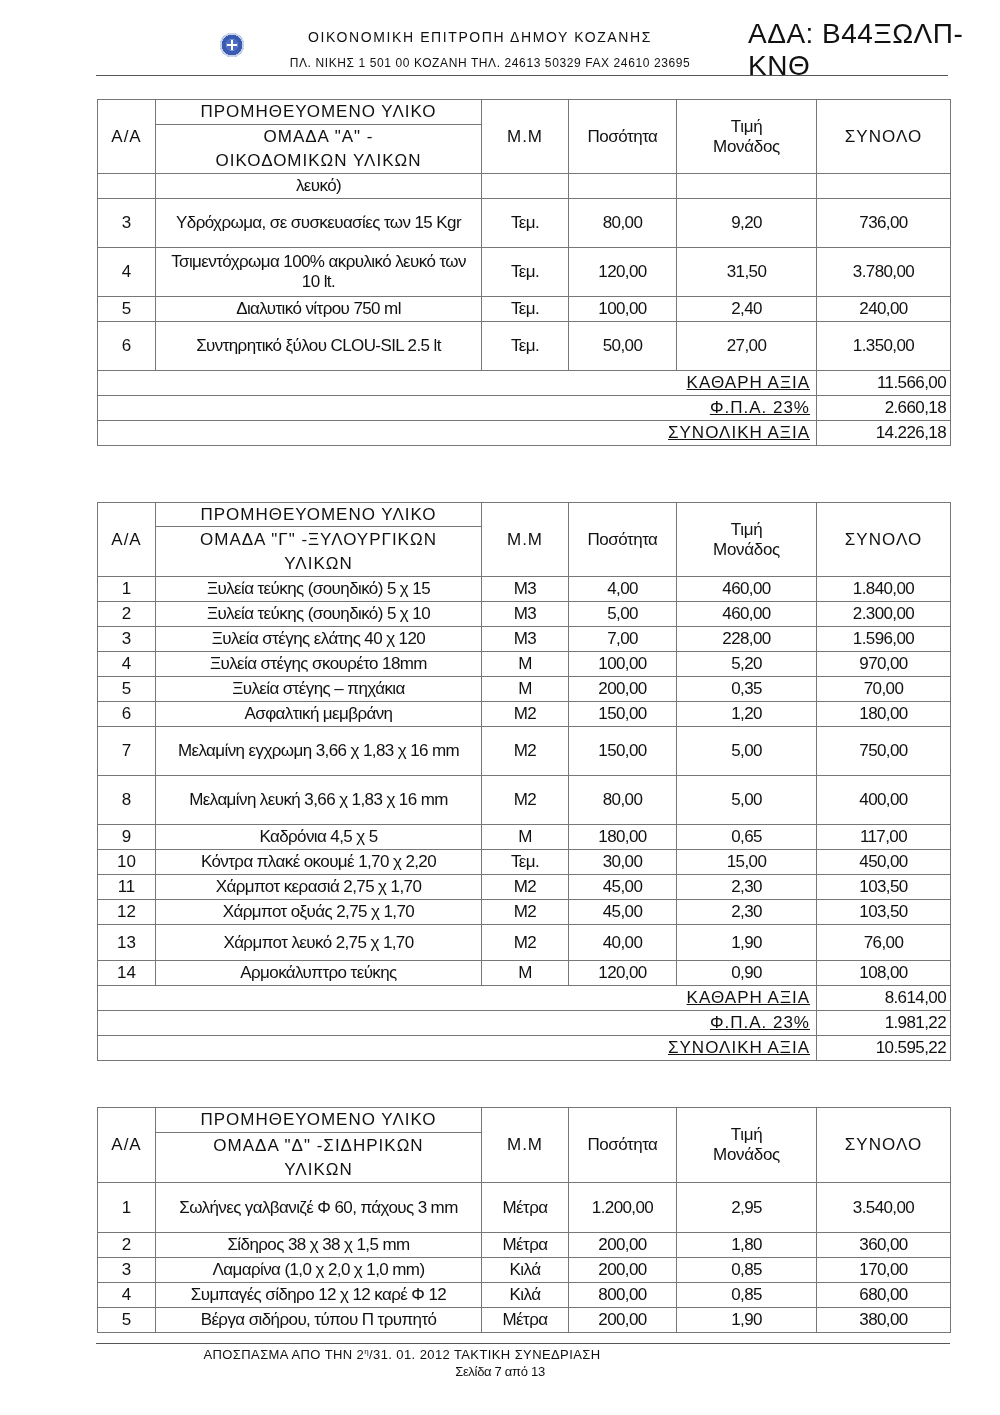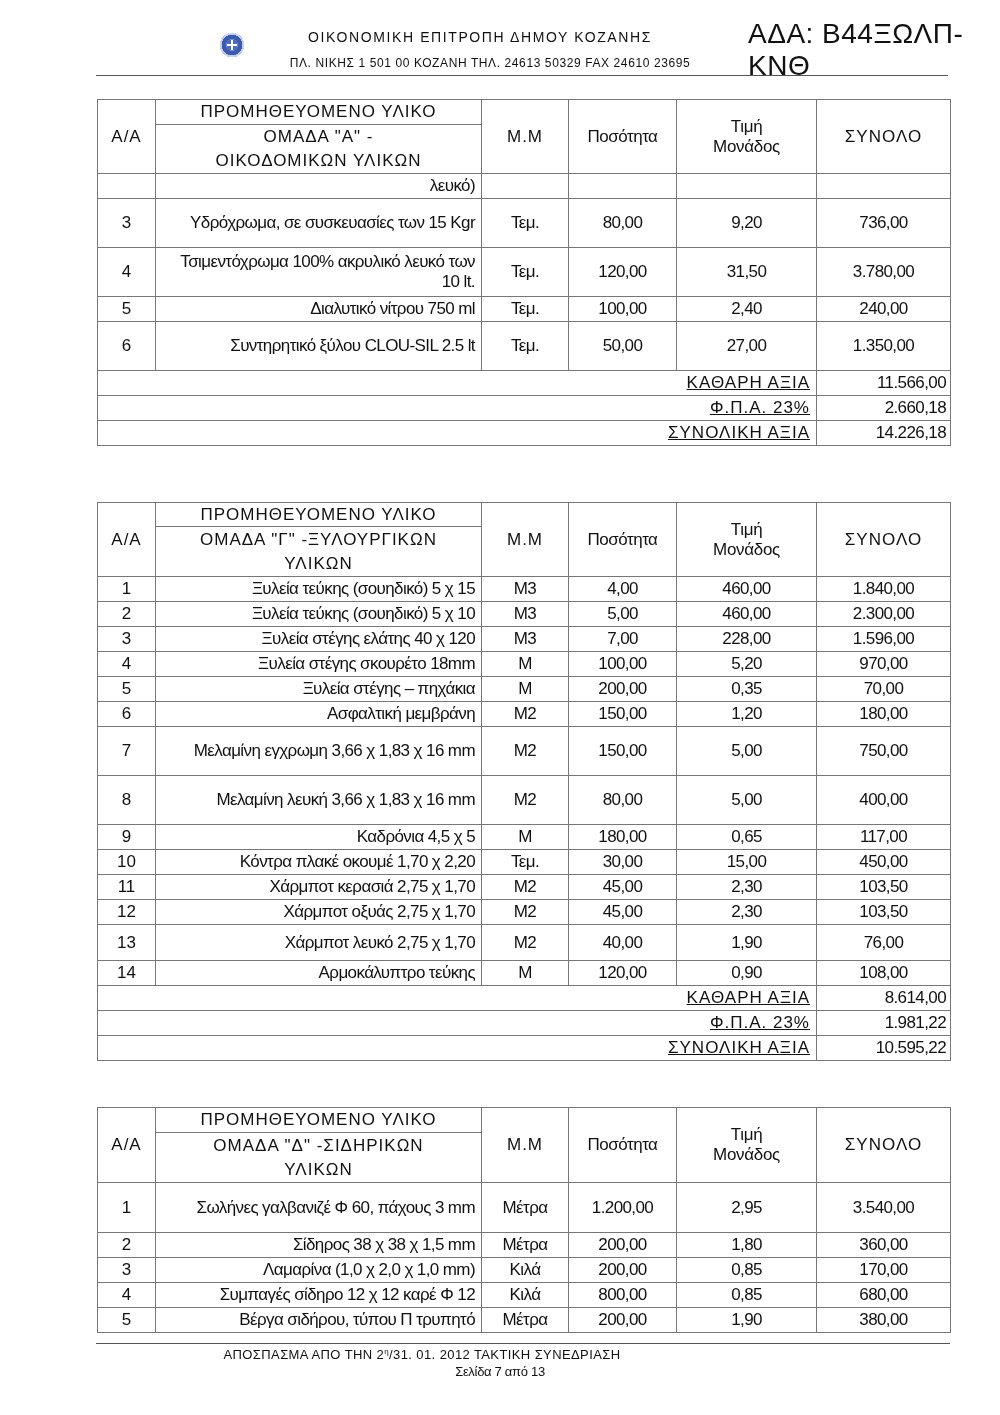--- a/index.html
+++ b/index.html
@@ -11,29 +11,29 @@
               background:linear-gradient(#fff,#fff) center/2px 10px no-repeat, linear-gradient(#fff,#fff) center/10px 2px no-repeat, #4a6cc4; }
   .hdr-title { position:absolute; left:270px; top:29px; width:420px; text-align:center; font-size:14px; letter-spacing:1.6px; }
   .hdr-ada { position:absolute; left:748px; top:18px; font-size:28px; letter-spacing:0.5px; }
   .hdr-addr { position:absolute; left:250px; top:56px; width:480px; text-align:center; font-size:12px; letter-spacing:0.6px; }
   .hdr-rule { position:absolute; left:96px; top:75px; width:852px; height:1px; background:#555; }
 
   table.grid { position:absolute; left:97px; border-collapse:collapse; table-layout:fixed; width:853px; font-size:17px; }
   table.grid td { border:1px solid #777; padding:0 6px; vertical-align:middle; line-height:20px; }
   .c-aa { width:58px; } .c-desc { width:326px; } .c-mm { width:87px; } .c-qty { width:108px; } .c-price { width:140px; } .c-tot { width:134px; }
   .ctr { text-align:center; }
-  .desc { text-align:right; letter-spacing:-0.6px; }
+  .desc { text-align:center; letter-spacing:-0.6px; }
   .num { text-align:center; letter-spacing:-0.6px; }
   .hdrcell { text-align:center; font-size:17px; letter-spacing:1px; }
   .hdr-sub { border-top:1px solid #777; }
   .sumlabel { text-align:right; letter-spacing:1px;text-decoration:underline; }
   .sumval { text-align:right; letter-spacing:-0.6px; padding-right:4px !important; }
 
   .foot-rule { position:absolute; left:96px; top:1343px; width:854px; height:1px; background:#555; }
-  .foot-1 { position:absolute; left:0; width:804px; top:1347px; text-align:center; font-size:13px; letter-spacing:0.4px;padding-left:20px; }
+  .foot-1 { position:absolute; left:0; width:804px; top:1347px; text-align:center; font-size:13px; letter-spacing:0.4px; }
   .foot-2 { position:absolute; left:0; width:1000px; top:1364px; text-align:center; font-size:13px; letter-spacing:-0.3px; }
   sup { font-size:8px; }
 </style>
 </head>
 <body>
 
 <div class="hdr-logo"></div>
 <div class="hdr-title">ΟΙΚΟΝΟΜΙΚΗ ΕΠΙΤΡΟΠΗ ΔΗΜΟΥ ΚΟΖΑΝΗΣ</div>
 <div class="hdr-ada">ΑΔΑ: Β44ΞΩΛΠ-ΚΝΘ</div>
 <div class="hdr-addr">ΠΛ. ΝΙΚΗΣ 1 501 00 ΚΟΖΑΝΗ ΤΗΛ. 24613 50329 FAX 24610 23695</div>

